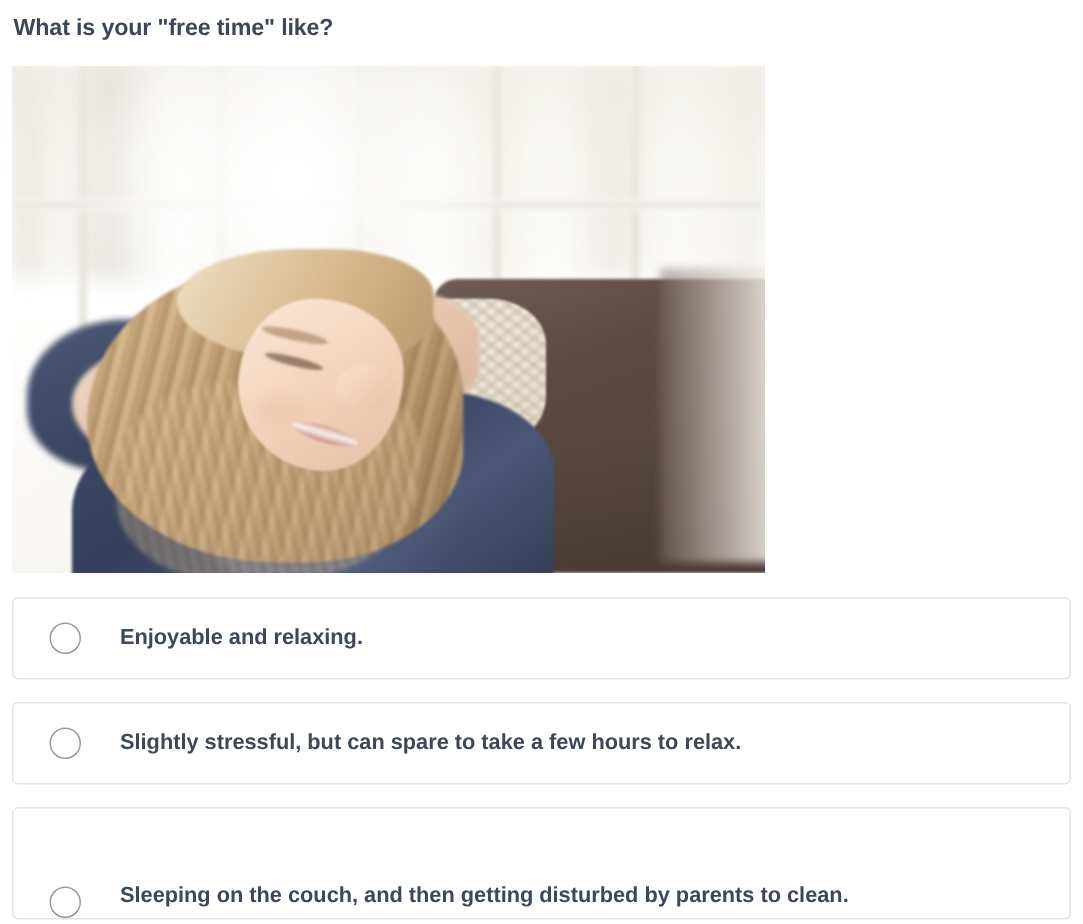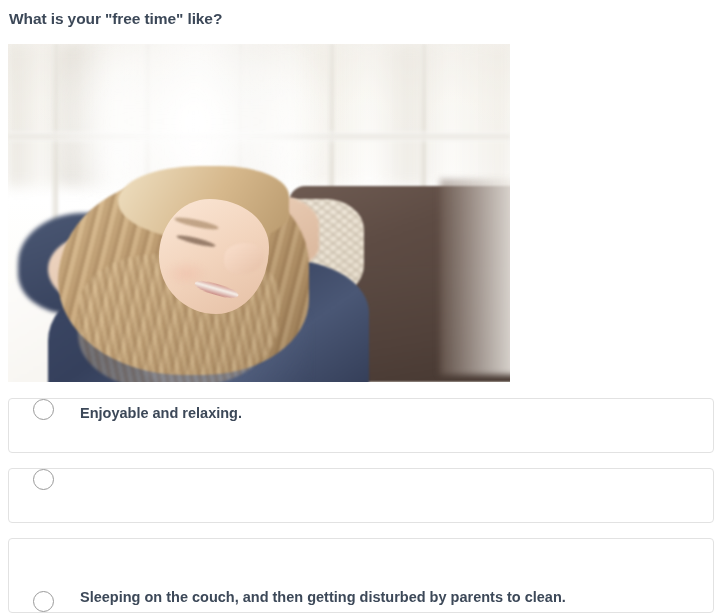--- a/index.html
+++ b/index.html
@@ -291,20 +291,21 @@
     top: 398px;
     width: 706px;
   }
   .option-card {
     box-sizing: border-box;
     border: 1px solid #e2e2e2;
     border-radius: 4px;
     background: #ffffff;
     margin-bottom: 15px;
     display: flex;
+    align-items: center;
     padding: 0 14px;
     min-height: 55px;
   }
   .option-card.tall { min-height: 75px; align-items: flex-end; }
 
   .radio {
     flex: 0 0 auto;
     width: 19px;
     height: 19px;
     border: 1px solid #9a9a9a;
@@ -367,20 +368,21 @@
 
   <div class="options">
 
     <div class="option-card">
       <div class="radio"></div>
       <div class="option-label">Enjoyable and relaxing.</div>
     </div>
 
     <div class="option-card">
       <div class="radio"></div>
+      <div class="option-label">Slightly stressful, but can spare to take a few hours to relax.</div>
     </div>
 
     <div class="option-card tall">
       <div class="radio"></div>
       <div class="option-label" style="max-width: 545px;">Sleeping on the couch, and then getting disturbed by parents to clean.</div>
     </div>
 
   </div>
 </div>
 

